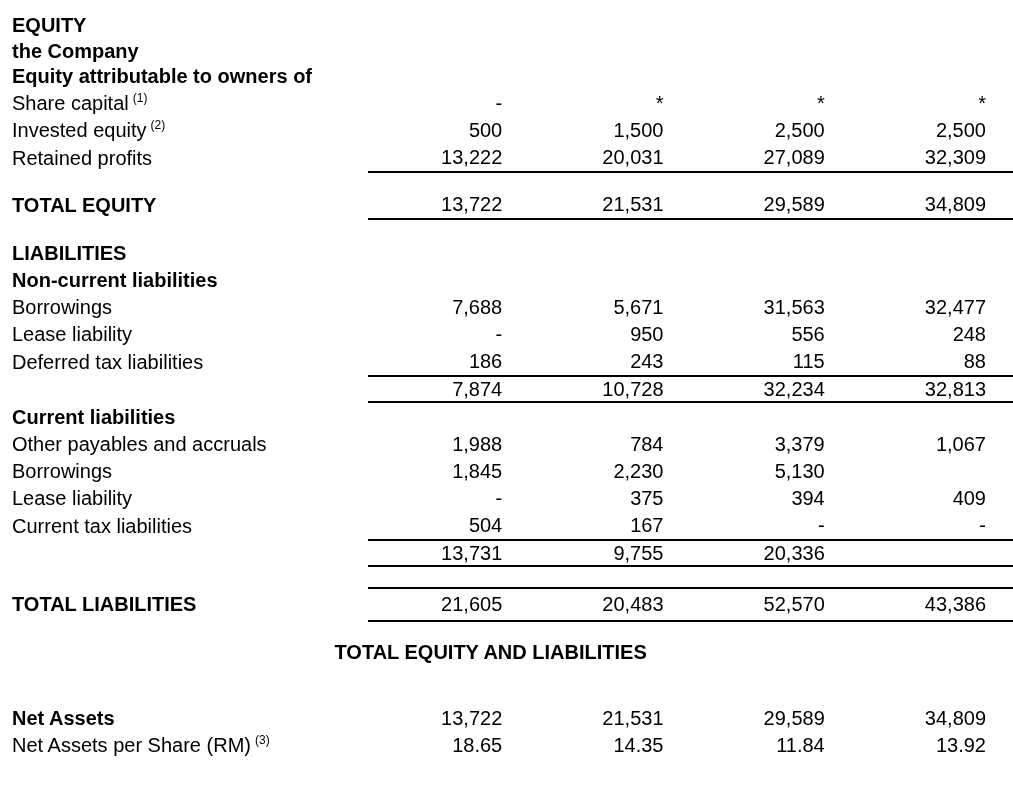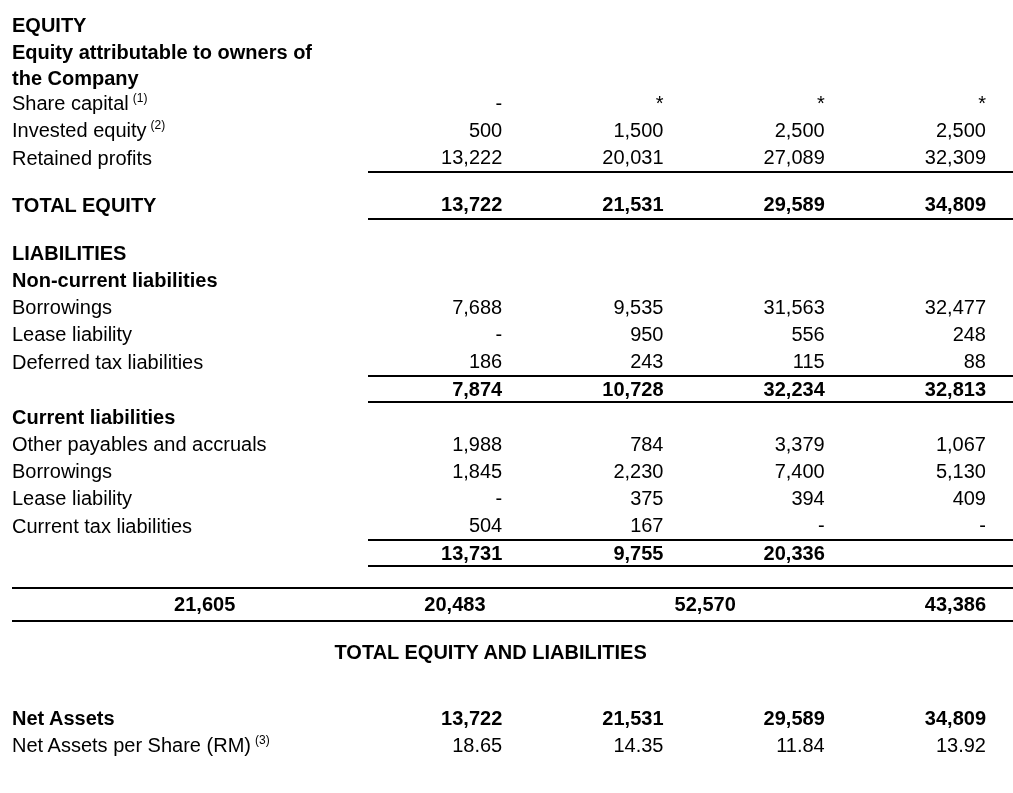--- a/index.html
+++ b/index.html
@@ -31,21 +31,21 @@
     grid-template-columns: repeat(4, 1fr);
     align-self: stretch;
     align-items: center;
   }
   .cell {
     text-align: right;
     padding-right: 27px;
     white-space: nowrap;
   }
   .b { font-weight: bold; }
-  .bvals .cell { font-weight: bold; }
+  .bvals .cell { font-weight: normal; }
   .line-b .nums { border-bottom: 2px solid #000; }
   .line-t .nums { border-top: 2px solid #000; }
   .line-bb .nums { border-bottom: 6px double #000; }
   .h24 { height: 24px; }
   .h26 { height: 26px; }
   .h28 { height: 28px; }
   .h29 { height: 29px; }
   .h35 { height: 35px; }
   .h38 { height: 38px; flex-direction: column; }
   .sp18 { height: 18px; }
@@ -59,25 +59,25 @@
   }
 </style>
 </head>
 <body>
 
 <div class="page">
 
   <div class="row">
     <div class="label b">EQUITY</div>
   </div>
-  <div class="row">
-    <div class="label b">Equity attributable to owners of</div>
-  </div>
   <div class="row h24">
     <div class="label b">the Company</div>
+  </div>
+  <div class="row">
+    <div class="label b">Equity attributable to owners of</div>
   </div>
 
   <div class="row">
     <div class="label"><span>Share capital</span><sup>(1)</sup></div>
     <div class="nums">
       <span class="cell">-</span>
       <span class="cell">*</span>
       <span class="cell">*</span>
       <span class="cell">*</span>
     </div>
@@ -121,21 +121,21 @@
     <div class="label b">LIABILITIES</div>
   </div>
   <div class="row">
     <div class="label b">Non-current liabilities</div>
   </div>
 
   <div class="row">
     <div class="label">Borrowings</div>
     <div class="nums">
       <span class="cell">7,688</span>
-      <span class="cell">9,535</span>
+      <span class="cell">5,671</span>
       <span class="cell">31,563</span>
       <span class="cell">32,477</span>
     </div>
   </div>
 
   <div class="row">
     <div class="label">Lease liability</div>
     <div class="nums">
       <span class="cell">-</span>
       <span class="cell">950</span>
@@ -177,21 +177,20 @@
       <span class="cell">3,379</span>
       <span class="cell">1,067</span>
     </div>
   </div>
 
   <div class="row">
     <div class="label">Borrowings</div>
     <div class="nums">
       <span class="cell">1,845</span>
       <span class="cell">2,230</span>
-      <span class="cell">7,400</span>
       <span class="cell">5,130</span>
     </div>
   </div>
 
   <div class="row">
     <div class="label">Lease liability</div>
     <div class="nums">
       <span class="cell">-</span>
       <span class="cell">375</span>
       <span class="cell">394</span>
@@ -214,20 +213,21 @@
     <div class="nums">
       <span class="cell">13,731</span>
       <span class="cell">9,755</span>
       <span class="cell">20,336</span>
     </div>
   </div>
 
   <div class="sp20"></div>
 
   <div class="row h35 line-t line-b bvals">
+    <div class="label b">TOTAL LIABILITIES</div>
     <div class="nums">
       <span class="cell">21,605</span>
       <span class="cell">20,483</span>
       <span class="cell">52,570</span>
       <span class="cell">43,386</span>
     </div>
   </div>
 
   <div class="sp19"></div>
 

